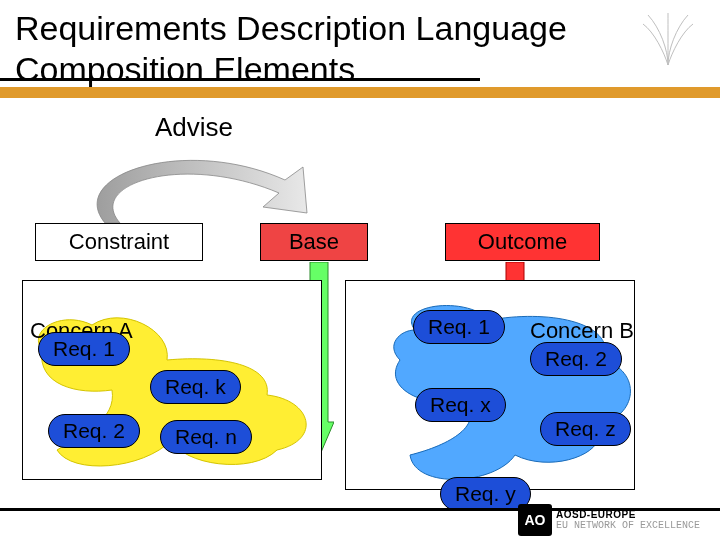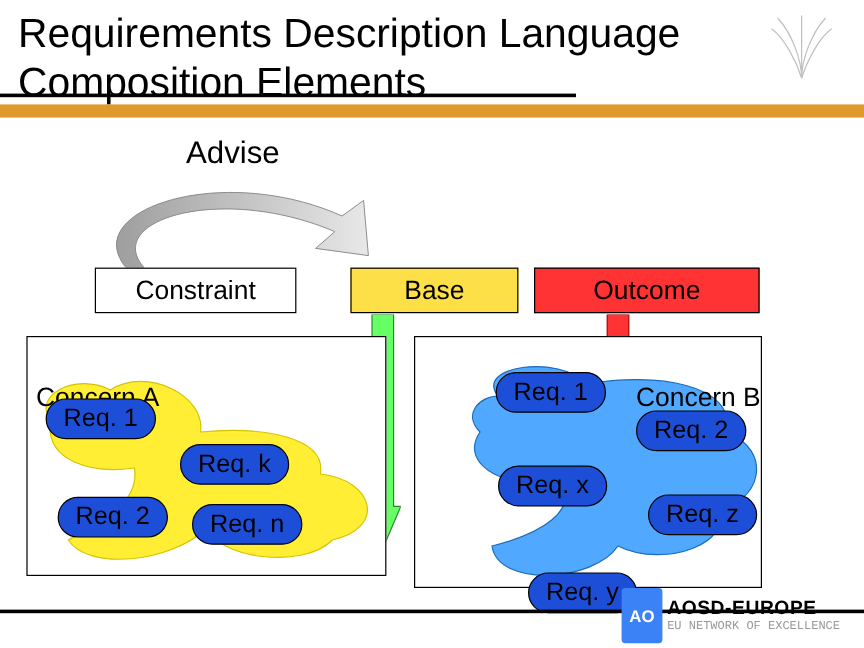--- a/index.html
+++ b/index.html
@@ -12,23 +12,23 @@
   .corner-logo { position: absolute; right: 22px; top: 10px; }
   .corner-logo svg { width: 60px; height: 60px; }
 
   .orange-bar { position: absolute; left: 0; top: 87px; width: 720px; height: 11px; background: #e09a2c; }
 
   .advise { position: absolute; left: 155px; top: 112px; font-size: 26px; }
 
   .curve-arrow { position: absolute; left: 65px; top: 145px; width: 250px; height: 85px; }
 
   .topbox { position: absolute; height: 38px; border: 1.5px solid #000; display: flex; align-items: center; justify-content: center; font-size: 22px; }
-  .constraint { left: 35px; top: 223px; width: 168px; background: #fff; margin-left: 44px; }
-  .base       { left: 260px; top: 223px; width: 140px; background: #fde047; margin-left: 32px; }
-  .outcome    { left: 445px; top: 223px; width: 188px; background: #ff3333; color: #000; }
+  .constraint { left: 35px; top: 223px; width: 168px; background: #fff; }
+  .base       { left: 260px; top: 223px; width: 108px; background: #ef4444; }
+  .outcome    { left: 445px; top: 223px; width: 155px; background: #ff3333; color: #000; }
 
   .concern-box { position: absolute; border: 1px solid #000; background: #fff; }
   .concernA { left: 22px;  top: 280px; width: 300px; height: 200px; }
   .concernB { left: 345px; top: 280px; width: 290px; height: 210px; }
   .concern-label { position: absolute; font-size: 22px; margin-top: 32px; }
   .labelA { left: 30px;  top: 286px; }
   .labelB { left: 530px; top: 286px; }
 
   .blobA { position: absolute; left: 22px; top: 300px; width: 305px; height: 180px; pointer-events: none; }
   .blobB { position: absolute; left: 345px; top: 290px; width: 300px; height: 200px; pointer-events: none; }
@@ -46,23 +46,23 @@
 
   .down-arrow { position: absolute; }
   .down-arrow svg { display: block; }
   .da-base    { left: 304px; top: 262px; }
   .da-outcome { left: 500px; top: 262px; }
 
   .footer { position: absolute; left: 18px; top: 488px; font-size: 18px; color: #555; font-family: "Comic Sans MS", cursive, sans-serif; }
   .footer-line { position: absolute; left: 0; top: 508px; width: 720px; height: 3px; background: #000; }
 
   .footer-logo { position: absolute; right: 20px; bottom: 4px; display: flex; align-items: center; gap: 4px; }
-  .footer-logo .lg { width: 34px; height: 46px; border-radius: 3px; background: #3b82f6; display: flex; align-items: center; justify-content: center; color: #fff; font-weight: bold; font-size: 14px; text-align: center; line-height: 1; }
+  .footer-logo .lg { width: 34px; height: 32px; border-radius: 3px; background: #000000; display: flex; align-items: center; justify-content: center; color: #fff; font-weight: bold; font-size: 14px; text-align: center; line-height: 1; }
   .footer-logo .txt { font-size: 10px; color: #999; line-height: 1.1; font-family: Liberation Mono, monospace; }
-  .footer-logo .brand { font-size: 16px; color: #000; font-weight: bold; letter-spacing: 0.5px; }
+  .footer-logo .brand { font-size: 10px; color: #000; font-weight: bold; letter-spacing: 0.5px; }
 </style>
 </head>
 <body>
 
 <div class="slide">
 
   <div class="title">Requirements Description Language Composition Elements</div>
   <div class="title-underline"></div>
 
   <div class="corner-logo">

